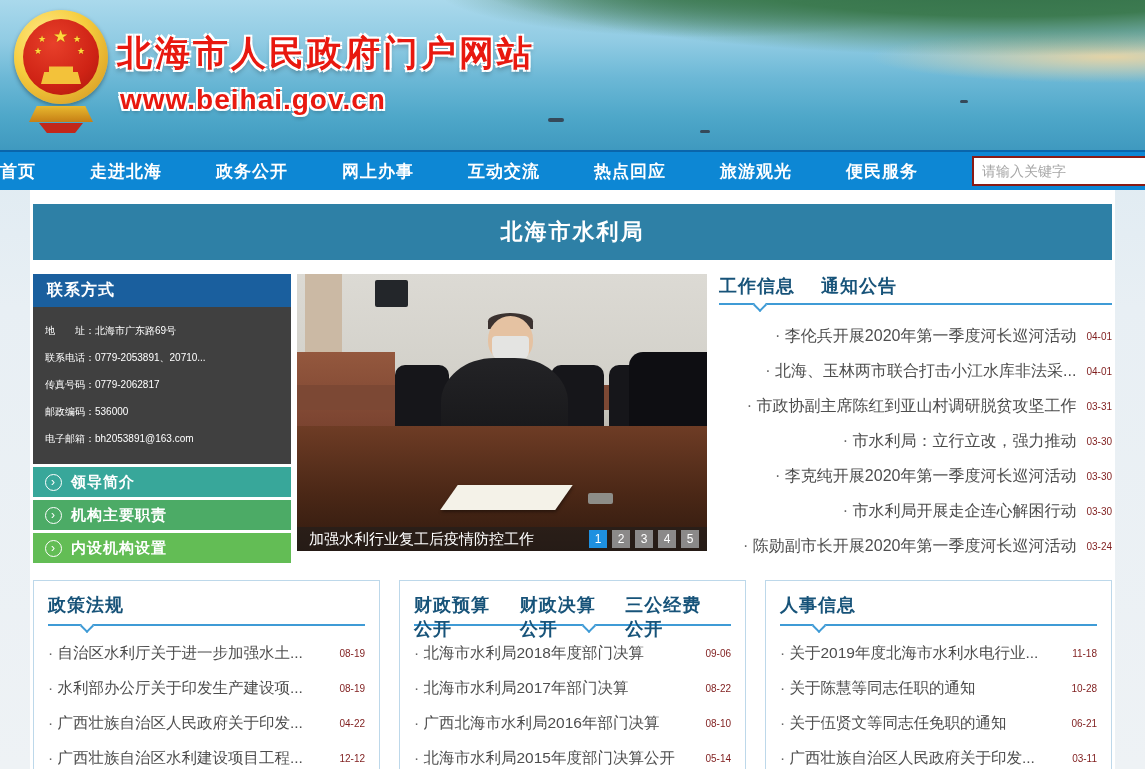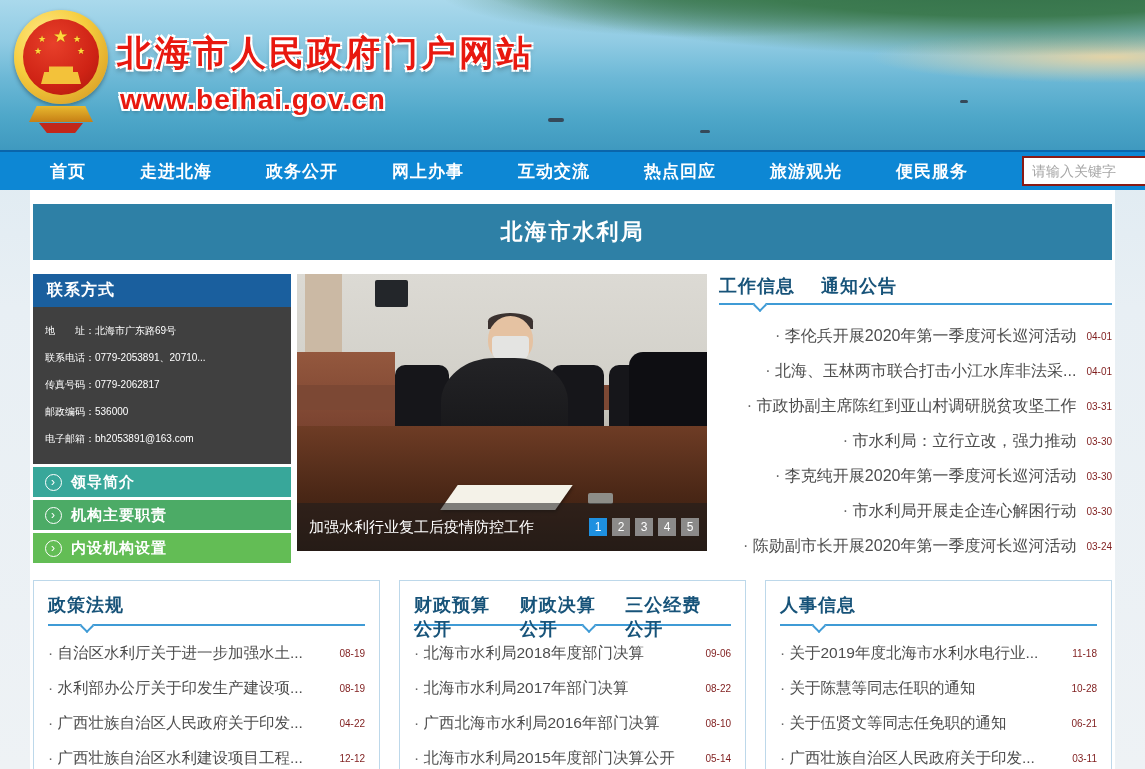--- a/index.html
+++ b/index.html
@@ -34,21 +34,21 @@
   .emblem-base{ margin:2px auto 0; width:64px; height:16px; background:linear-gradient(180deg,#e8b92f,#c67f15);
     clip-path:polygon(12% 0,88% 0,100% 100%,0 100%); }
   .emblem-ribbon{ margin:1px auto 0; width:44px; height:10px; background:#c2271a; clip-path:polygon(0 0,100% 0,82% 100%,18% 100%); }
 
   .site-title{ position:absolute; left:117px; top:30px; font-size:35px; font-weight:800; letter-spacing:3px; color:#e8180f;
     text-shadow:-2px -2px 0 #fff,2px -2px 0 #fff,-2px 2px 0 #fff,2px 2px 0 #fff,0 4px 5px rgba(0,0,0,.35); }
   .site-url{ position:absolute; left:120px; top:84px; font-size:28px; font-weight:800; letter-spacing:1px; color:#e8180f;
     text-shadow:-2px -2px 0 #fff,2px -2px 0 #fff,-2px 2px 0 #fff,2px 2px 0 #fff,0 3px 4px rgba(0,0,0,.3); }
 
   
-  .main-nav{ height:40px; background:#0d87d4; border-top:2px solid #0a65ab; display:flex; align-items:center; padding-left:50px; }
+  .main-nav{ height:40px; background:#0d87d4; border-top:2px solid #0a65ab; display:flex; align-items:center; }
   .nav-item{ color:#fff; font-size:17px; font-weight:bold; margin-right:54px; letter-spacing:1px; cursor:pointer; white-space:nowrap; }
   .search-box{ margin-left:auto; margin-right:22px; width:246px; height:30px; background:#fff; border:2px solid #8a1a14; display:flex; align-items:center; }
   .search-input{ flex:1; height:100%; border:none; outline:none; padding:0 8px; font-size:14px; color:#444; }
   .search-input::placeholder{ color:#a6a6a6; }
 
   
   .page{ width:1085px; margin:0 auto 0 30px; background:#fff; padding:14px 0 0 0; min-height:565px; }
   .dept-banner{ margin:0 3px; height:56px; background:#2e80a6; color:#fff; display:flex; align-items:center; justify-content:center;
     font-size:22px; font-weight:bold; letter-spacing:2px; }
 
@@ -75,21 +75,21 @@
   .ph-chair{ top:33%; width:13%; height:27%; background:#16161a; border-radius:10px 10px 3px 3px; }
   .ch1{ left:24%; } .ch2{ left:62%; } .ch3{ left:76%; }
   .ph-bigchair{ right:-5%; top:28%; width:24%; height:48%; background:#0e0e12; border-radius:14px; }
   .ph-table{ left:0; bottom:0; width:100%; height:45%; background:linear-gradient(180deg,#6e3c25 0%,#4a2716 55%,#301a0f 100%); }
   .ph-head{ left:46.5%; top:15%; width:11%; height:17%; background:#e5c2a2; border-radius:50% 50% 46% 46%; }
   .ph-hair{ left:46.5%; top:14%; width:11%; height:6%; background:#3b3230; border-radius:50% 50% 0 0; }
   .ph-mask{ left:47.5%; top:22.5%; width:9%; height:9%; background:#e4e4e2; border-radius:4px 4px 10px 10px; }
   .ph-body{ left:35%; top:30.5%; width:31%; height:38%; background:linear-gradient(180deg,#232326,#141416); border-radius:42% 42% 8px 8px; }
   .ph-papers{ left:37%; bottom:15%; width:28%; height:9%; background:#f4f2e8; transform:skewX(-35deg); box-shadow:2px 2px 3px rgba(0,0,0,.4); }
   .ph-mic{ left:71%; bottom:17%; width:6%; height:4%; background:#8d8d88; border-radius:2px; }
-  .slider-caption{ position:absolute; left:0; right:0; bottom:0; height:48px; background:rgba(30,30,30,.55); display:flex; align-items:center; }
+  .slider-caption{ position:absolute; left:0; right:0; bottom:0; height:24px; background:rgba(30,30,30,.55); display:flex; align-items:center; }
   .caption-text{ color:#fff; font-size:15px; padding-left:12px; flex:1; white-space:nowrap; overflow:hidden; }
   .pager{ display:flex; margin-right:8px; }
   .pager .pg{ width:18px; height:18px; margin-left:5px; background:rgba(150,150,150,.9); color:#fff; font-size:12px;
     display:flex; align-items:center; justify-content:center; cursor:pointer; }
   .pager .pg.active{ background:#1e90e0; }
 
   
   .news-panel{ flex:1; margin-left:12px; min-width:0; }
   .panel-header{ position:relative; border-bottom:2px solid #3f9bd6; height:31px; display:flex; align-items:flex-start; }
   .tab{ font-size:18px; font-weight:bold; color:#175379; margin-right:26px; cursor:pointer; letter-spacing:1px; }

